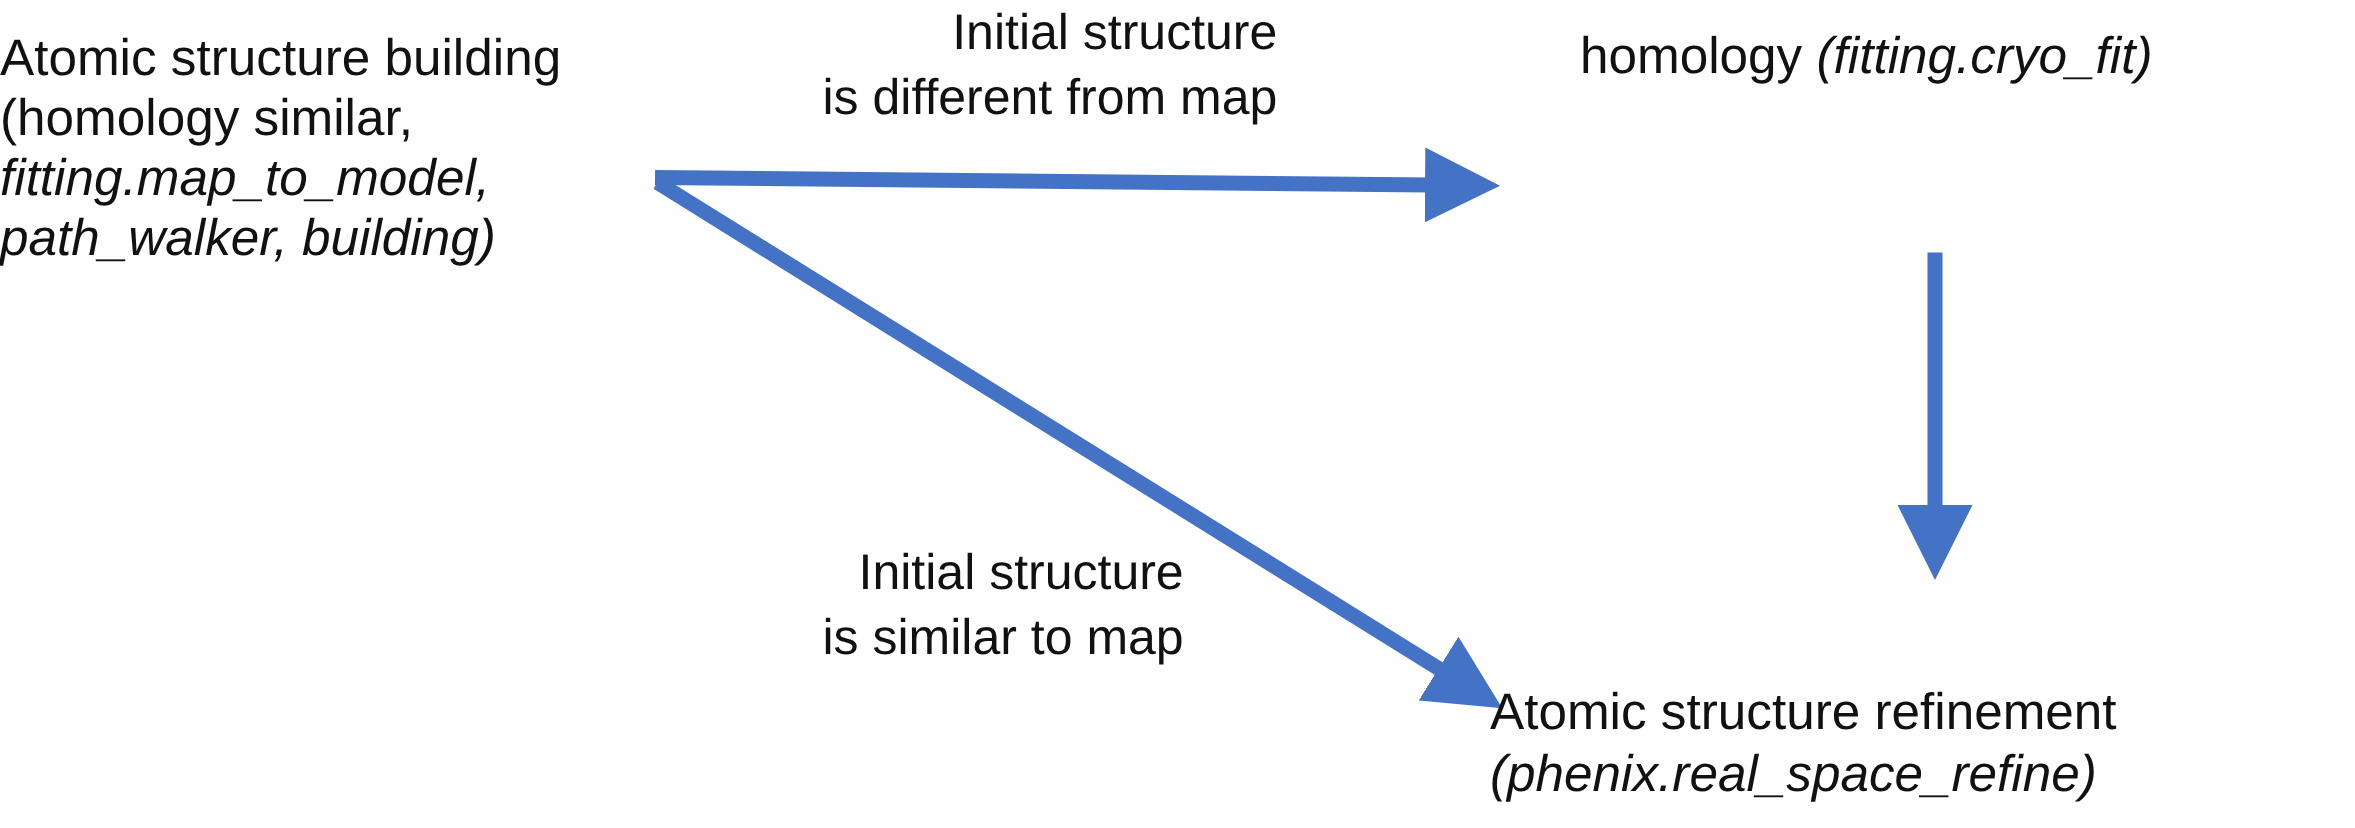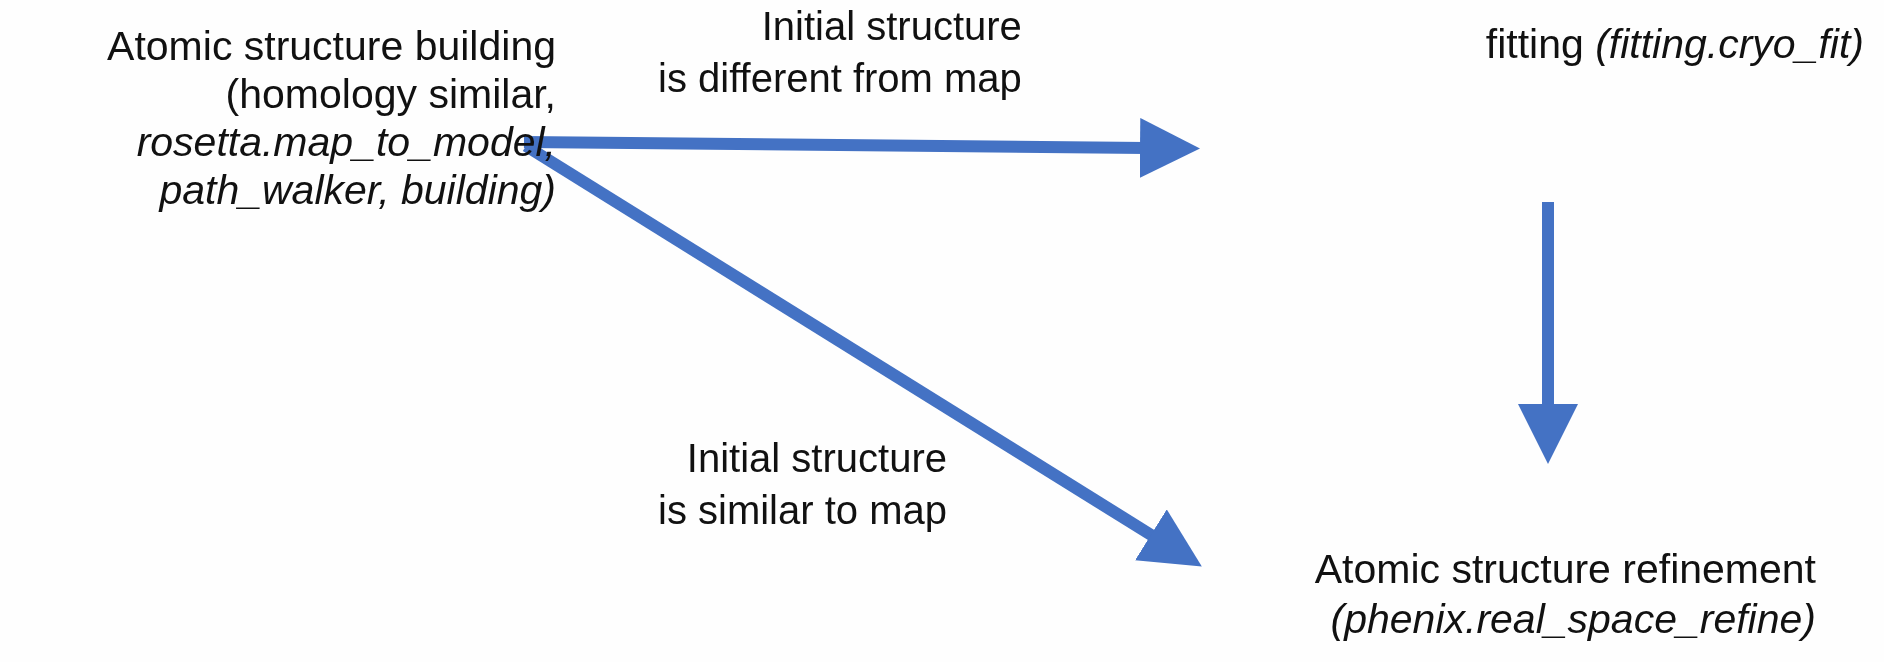--- a/index.html
+++ b/index.html
@@ -28,21 +28,21 @@
     stroke-width: 12;
   }
   .ah-fill { fill: var(--color-arrow); }
   .node, .edge-label {
     position: absolute;
     white-space: nowrap;
   }
   .node {
     font-size: 41px;
     line-height: 48px;
-    text-align: right;
+    text-align: left;
   }
   .edge-label {
     font-size: 40px;
     line-height: 52px;
     text-align: right;
   }
   .it { font-style: italic; }
   .node-building   { left: 0px;    top: 22px;  width: 556px; }
   .node-fitting    { left: 1264px; top: 20px;  width: 600px; }
   .node-refinement { left: 1192px; top: 544px; width: 624px; line-height: 50px; }
@@ -61,31 +61,31 @@
       </marker>
     </defs>
     <line x1="524" y1="142" x2="1146" y2="148" marker-end="url(#ah)"></line>
     <line x1="526" y1="146" x2="1156" y2="538" marker-end="url(#ah)"></line>
     <line x1="1548" y1="202" x2="1548" y2="410" marker-end="url(#ah)"></line>
   </svg>
 
   <div class="node node-building">
     <div>Atomic structure building</div>
     <div>(homology similar,</div>
-    <div class="it">rosetta.map_to_model,</div>
+    <div class="it">fitting.map_to_model,</div>
     <div class="it">path_walker, building)</div>
   </div>
 
   <div class="edge-label label-different">
     <div>Initial structure</div>
     <div>is different from map</div>
   </div>
 
   <div class="node node-fitting">
-    <div><span>fitting </span><span class="it">(fitting.cryo_fit)</span></div>
+    <div><span>homology </span><span class="it">(fitting.cryo_fit)</span></div>
   </div>
 
   <div class="edge-label label-similar">
     <div>Initial structure</div>
     <div>is similar to map</div>
   </div>
 
   <div class="node node-refinement">
     <div>Atomic structure refinement</div>
     <div class="it">(phenix.real_space_refine)</div>

